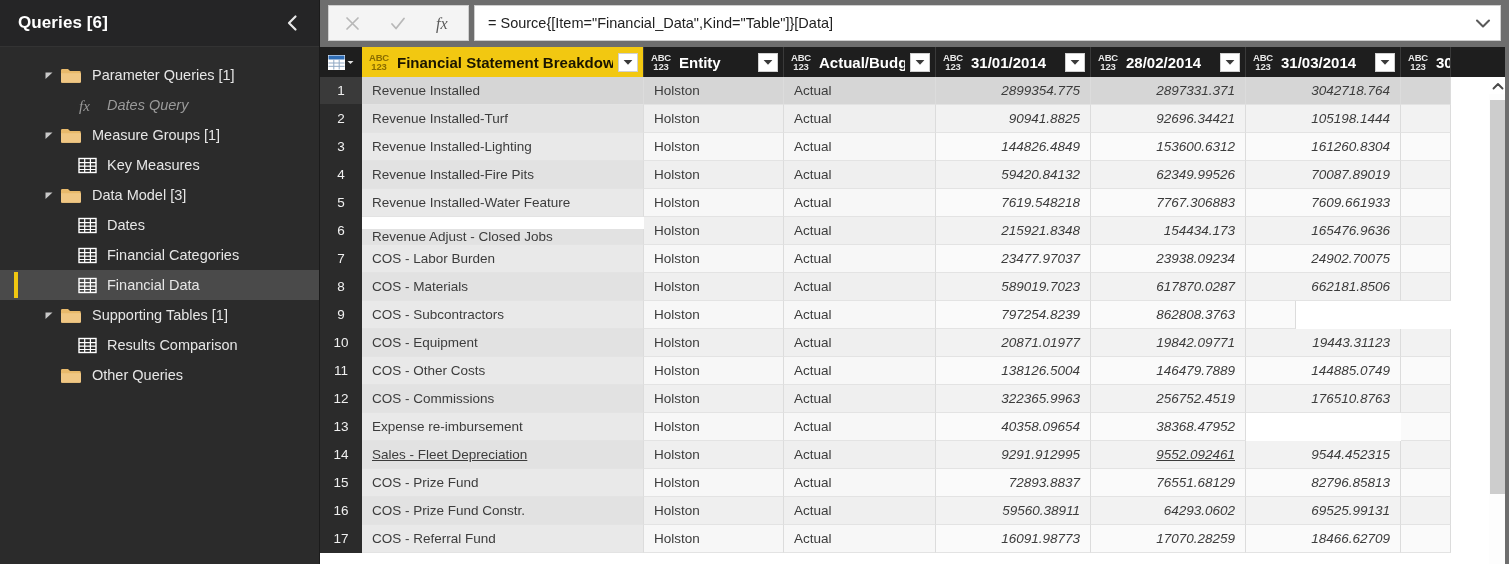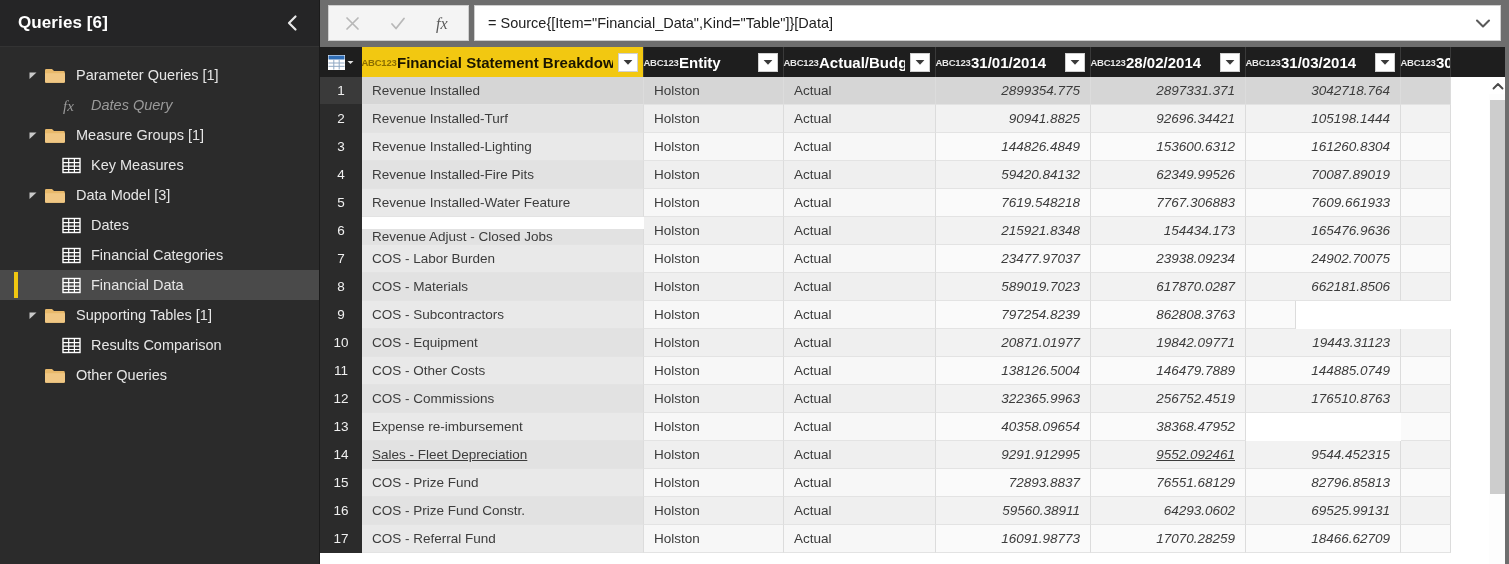--- a/index.html
+++ b/index.html
@@ -34,21 +34,21 @@
     width: 26px; height: 26px;
     display: flex; align-items: center; justify-content: center;
     cursor: pointer;
   }
   #collapse-btn svg { display: block; }
 
   #query-tree { padding-top: 13px; flex: 1; overflow: hidden; }
 
   .tree-row {
     height: 30px; display: flex; align-items: center;
-    position: relative; padding-left: 0; cursor: pointer;
+    position: relative; padding-left: 16px; cursor: pointer;
   }
   .tree-row .accent {
     position: absolute; left: 14px; top: 2px; bottom: 2px; width: 4px;
     background: transparent;
   }
   .tree-row.selected { background: #4a4a4a; }
   .tree-row.selected .accent { background: #f2c811; }
 
   .tw-arrow {
     width: 14px; height: 14px; margin-left: 26px;
@@ -121,21 +121,21 @@
     cursor: pointer; gap: 2px;
   }
   .hdr-cell {
     display: flex; align-items: center; min-width: 0;
     border-right: 1px solid #3a3a3a;
     padding-left: 6px; position: relative;
   }
   .hdr-cell.selected { background: #f2c811; }
   .hdr-type {
     flex: 0 0 auto; width: 22px; height: 20px;
-    display: flex; flex-direction: row; align-items: center; justify-content: center;
+    display: flex; flex-direction: column; align-items: center; justify-content: center;
     line-height: 9px;
   }
   .hdr-type .t1, .hdr-type .t2 {
     font-family: "Liberation Sans", sans-serif;
     font-size: 9.5px; font-weight: bold; color: #e8e8e8; letter-spacing: -0.2px;
   }
   .hdr-cell.selected .hdr-type .t1,
   .hdr-cell.selected .hdr-type .t2 { color: #8a6d00; }
   .hdr-name {
     flex: 1; color: #ffffff; font-size: 15px; font-weight: bold;

